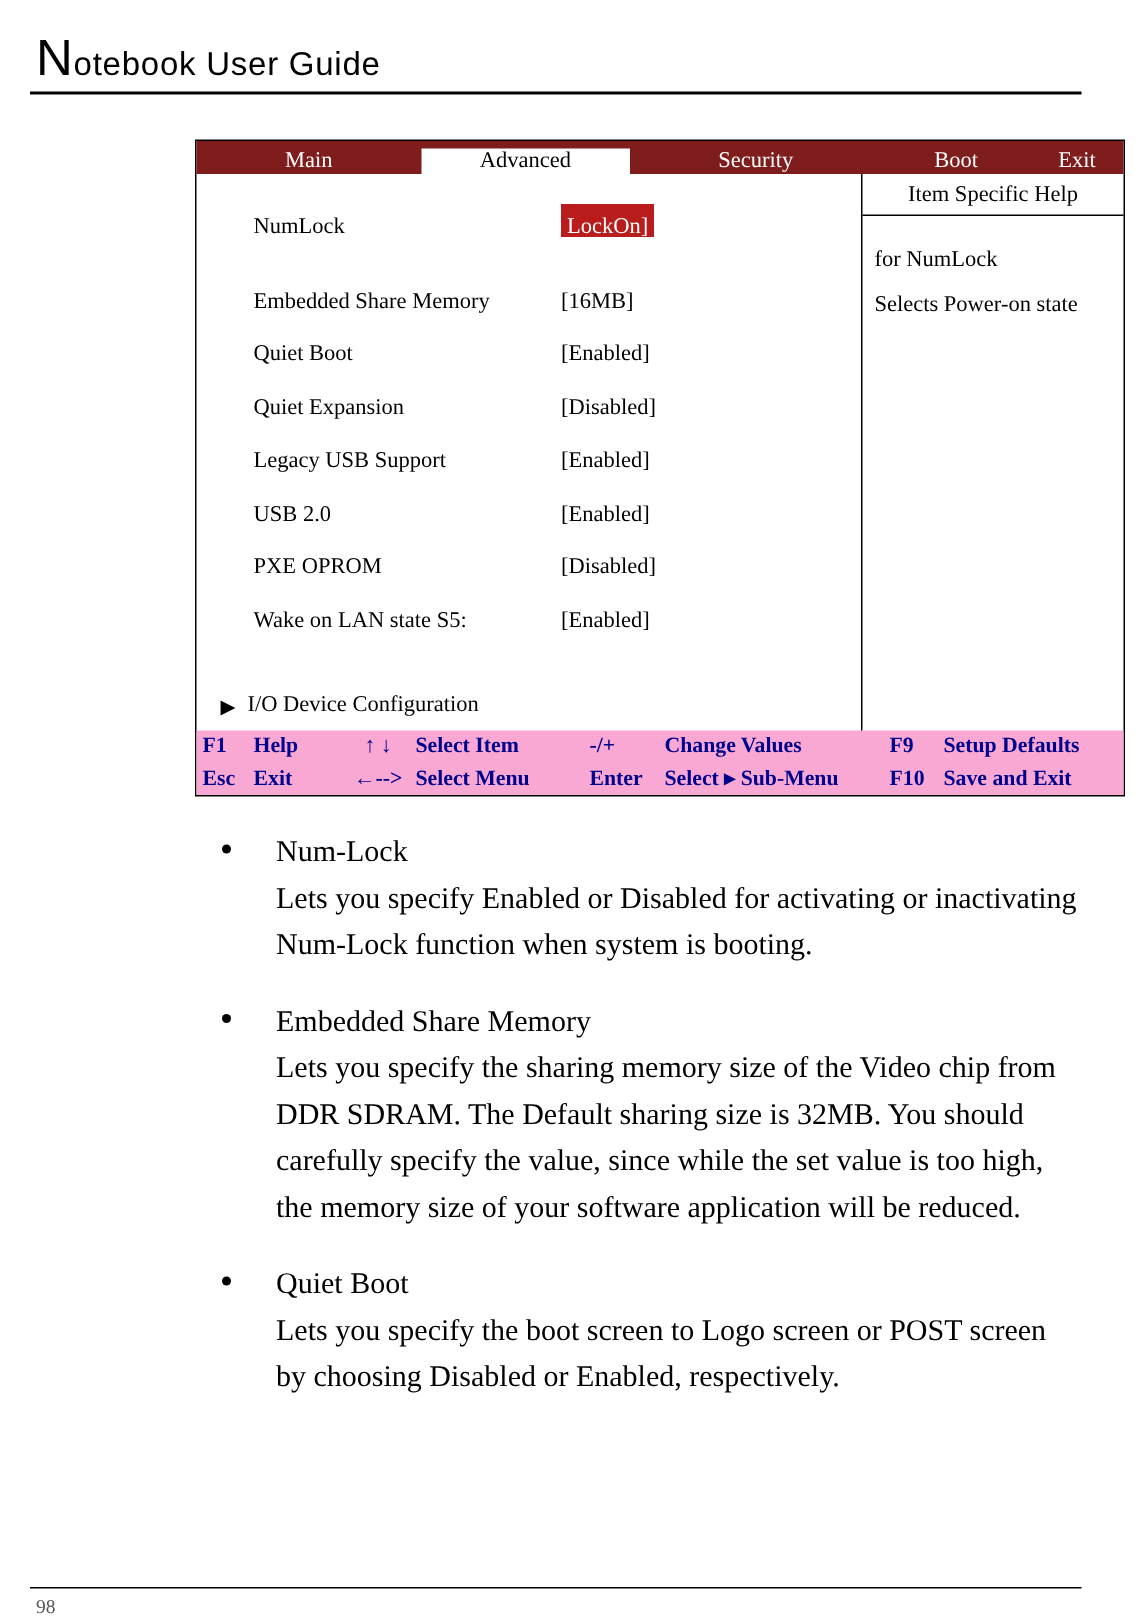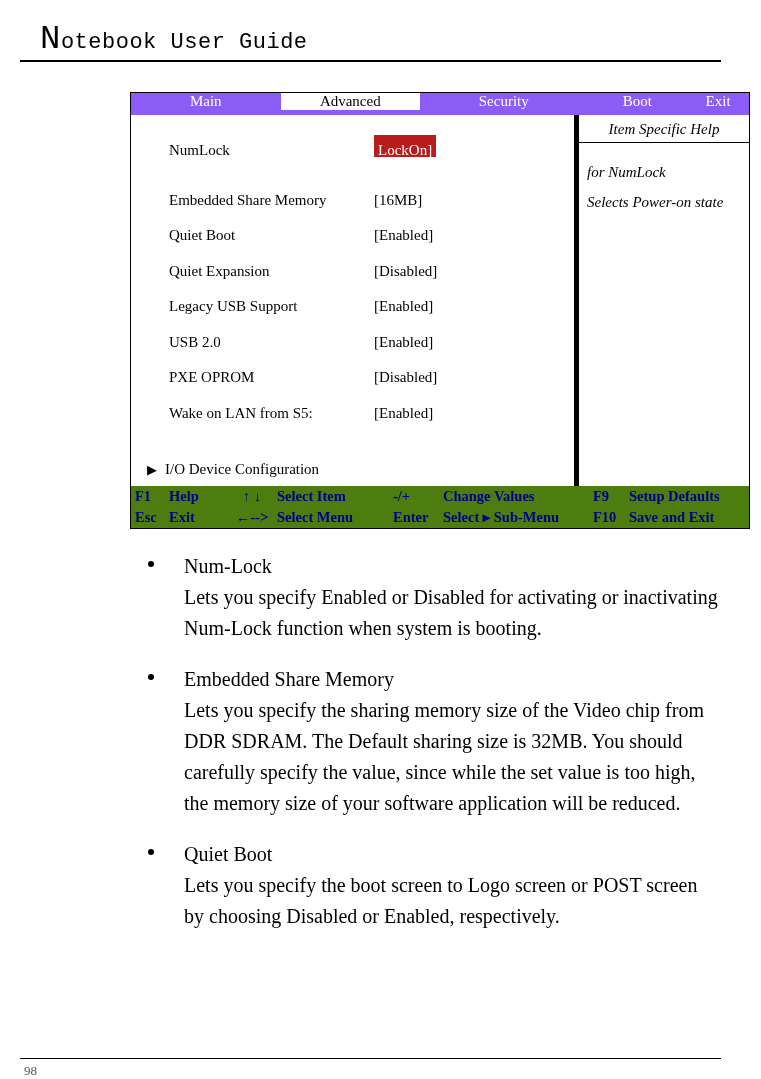--- a/index.html
+++ b/index.html
@@ -8,22 +8,22 @@
     height: 1079px;
     background: #ffffff;
     font-family: Garamond, 'Times New Roman', serif;
     color: #000;
     position: relative;
     padding: 20px 40px 20px 20px;
   }
   .header-title {
     font-size: 22px;
     letter-spacing: 0.5px;
-    margin-left: 20px;
-    font-family: Liberation Mono, monospace;
+    margin-left: 4px;
+    font-family: Liberation Sans, sans-serif;
   }
   .header-title .big-n {
     font-size: 34px;
     font-weight: normal;
     display: inline-block;
     vertical-align: baseline;
   }
   .header-rule {
     border: none;
     border-top: 2px solid #000;
@@ -33,46 +33,45 @@
 
   .bios-wrap {
     margin-left: 110px;
     width: 620px;
     border: 1px solid #000;
     font-family: 'Times New Roman', serif;
     font-size: 15px;
   }
   .bios-tabs {
     display: flex;
-    background: #8b5cf6;
+    background: #7f1d1d;
     color: #fff;
     height: 22px;
-    align-items: flex-start;
+    align-items: flex-end;
     font-size: 15px;
   }
   .bios-tab { text-align: center; }
   .bios-tab.main { width: 150px; }
   .bios-tab.advanced { width: 140px; background: #fff; color: #000; }
   .bios-tab.security { width: 168px; }
   .bios-tab.boot { width: 100px; }
   .bios-tab.exit { width: 62px; }
 
   .bios-body {
     display: flex;
     min-height: 370px;
   }
   .bios-left {
     flex: 1;
     padding: 18px 8px 8px 8px;
     position: relative;
   }
   .bios-right {
     width: 175px;
-    border-left: 5px solid #000000;
-    font-style: italic;
+    border-left: 1px solid #000000;
   }
   .help-title {
     text-align: center;
     padding: 6px 0 4px 0;
     border-bottom: 1px solid #000;
   }
   .help-body {
     padding: 14px 8px;
     line-height: 2;
   }
@@ -95,21 +94,21 @@
 
   .submenu-row {
     display: flex;
     align-items: center;
     padding-left: 8px;
     margin-top: 30px;
   }
   .submenu-row .arrow { width: 18px; font-size: 13px; }
 
   .bios-footer {
-    background: #4d7c0f;
+    background: #f9a8d4;
     font-weight: bold;
     color: #00008b;
     font-size: 14.5px;
   }
   .f-row { display: flex; padding: 2px 4px; align-items: center; }
   .f-key { width: 34px; }
   .f-act { width: 58px; }
   .f-arr { width: 50px; text-align: center; }
   .f-sel { width: 110px; }
   .f-pm  { width: 56px; text-align: left; padding-left:6px;}
@@ -194,21 +193,21 @@
       </div>
       <div class="setting-row">
         <div class="setting-label-col">USB 2.0</div>
         <div class="setting-value-col">[Enabled]</div>
       </div>
       <div class="setting-row">
         <div class="setting-label-col">PXE OPROM</div>
         <div class="setting-value-col">[Disabled]</div>
       </div>
       <div class="setting-row">
-        <div class="setting-label-col">Wake on LAN from S5:</div>
+        <div class="setting-label-col">Wake on LAN state S5:</div>
         <div class="setting-value-col">[Enabled]</div>
       </div>
 
       <div class="submenu-row">
         <span class="arrow">▶</span>
         <span>I/O Device Configuration</span>
       </div>
     </div>
 
     <div class="bios-right">

